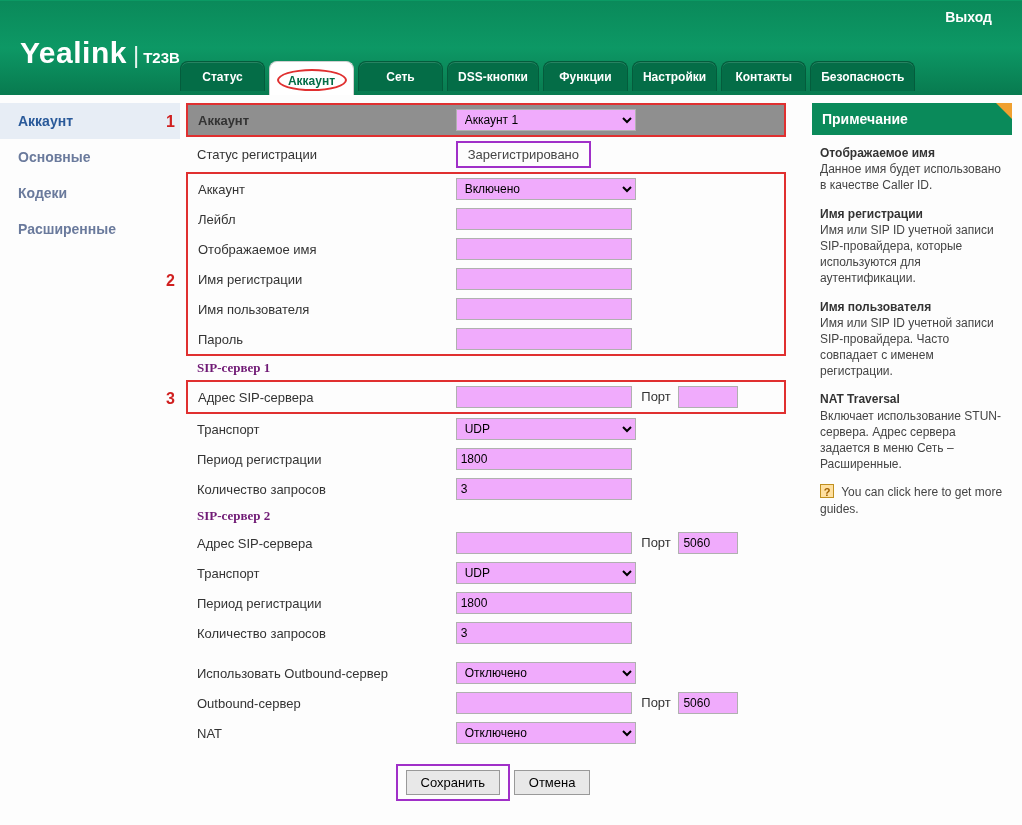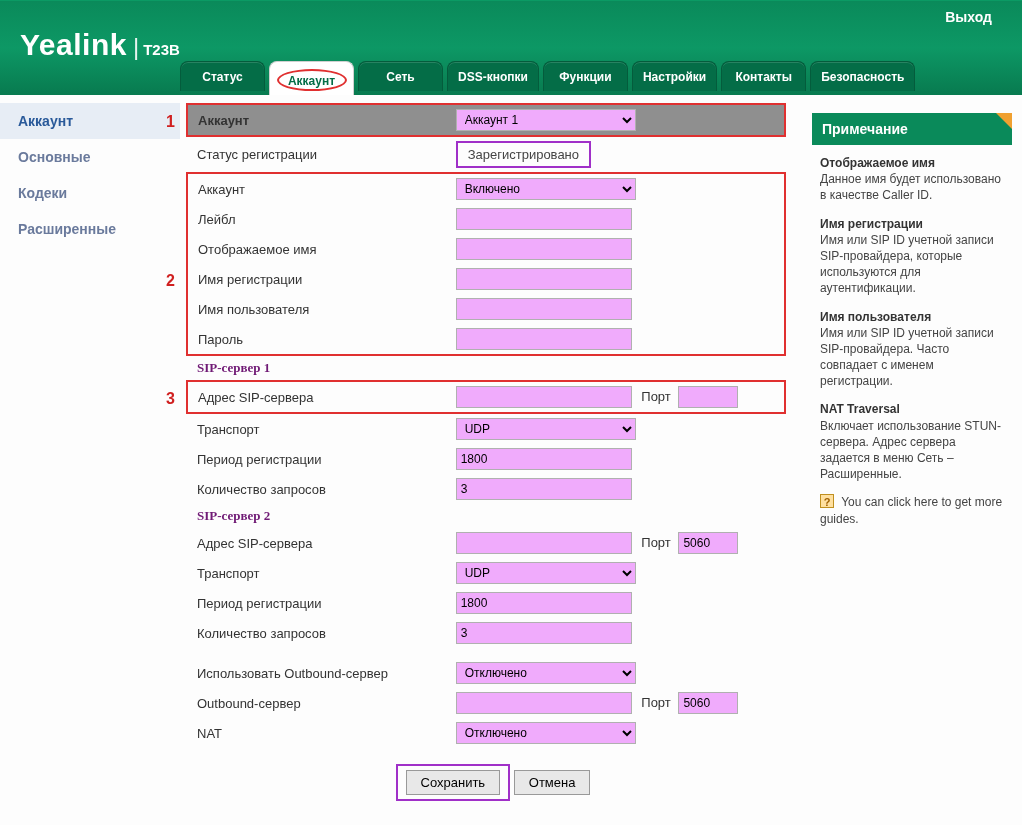--- a/index.html
+++ b/index.html
@@ -23,21 +23,21 @@
     top: 8px;
     right: 30px;
     color: #fff;
     font-weight: bold;
     cursor: pointer;
     font-size: 14px;
   }
   .logo {
     position: absolute;
     left: 20px;
-    top: 27px;
+    top: 35px;
     color: #fff;
     font-weight: bold;
     font-size: 30px;
     display: flex;
     align-items: baseline;
   }
   .logo-brand { letter-spacing: 0.5px; }
   .logo-sep {
     margin: 0 4px 0 6px;
     font-size: 24px;
@@ -188,21 +188,20 @@
     width: 200px;
     margin: 8px 10px 0 6px;
   }
   .note-head {
     background: #0a8a5a;
     color: #fff;
     font-weight: bold;
     padding: 8px 10px;
     position: relative;
     font-size: 14px;
-    margin-top: 10px;
   }
   .note-head::after {
     content: "";
     position: absolute;
     right: 0; top: 0;
     border-top: 16px solid #f0a030;
     border-left: 16px solid transparent;
   }
   .note-body {
     padding: 10px 4px 4px 8px;

